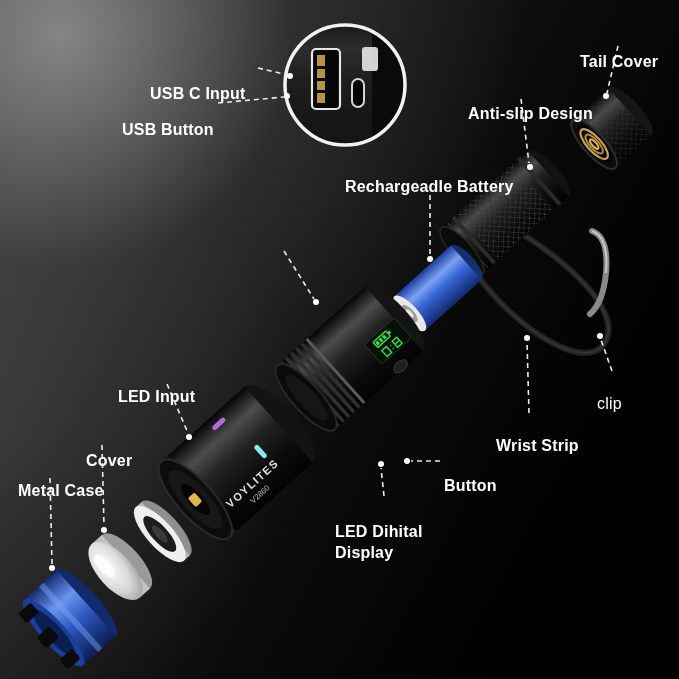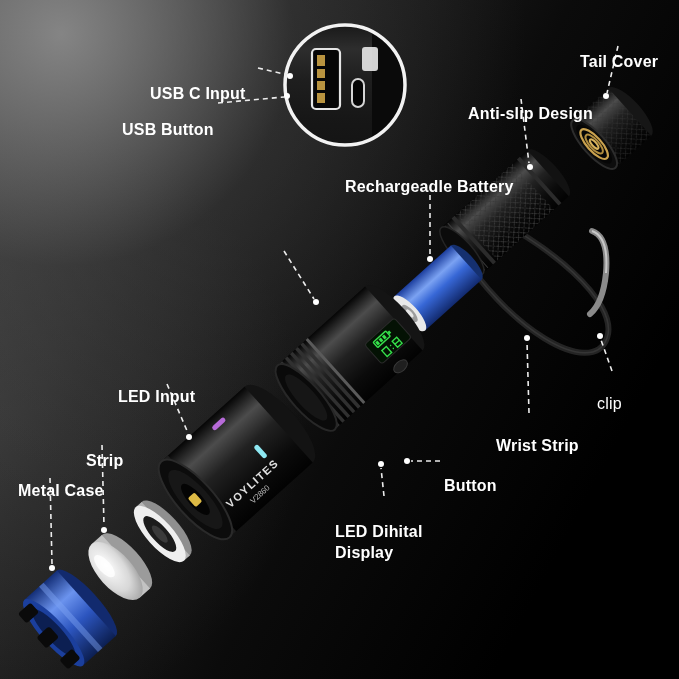--- a/index.html
+++ b/index.html
@@ -247,21 +247,21 @@
   </svg>
 
   <div id="lbl-usb-c-input" class="label right">USB C Input</div>
   <div id="lbl-usb-output" class="label right">USB Button</div>
   <div id="lbl-tail-cover" class="label">Tail Cover</div>
   <div id="lbl-anti-slip" class="label">Anti-slip Design</div>
   <div id="lbl-battery" class="label center">
     <span>Rechargeadle Battery</span>
   </div>
   <div id="lbl-led-chip" class="label">LED Input</div>
-  <div id="lbl-lens" class="label">Strip</div>
+  <div id="lbl-lens" class="label">Cover</div>
   <div id="lbl-metal-case" class="label">Metal Case</div>
   <div id="lbl-clip" class="label light">clip</div>
   <div id="lbl-wrist-strip" class="label">Wrist Strip</div>
   <div id="lbl-button" class="label">Button</div>
   <div id="lbl-led-display" class="label center">
     <span>LED Dihital</span>
     <span>Display</span>
   </div>
 
 </div>

